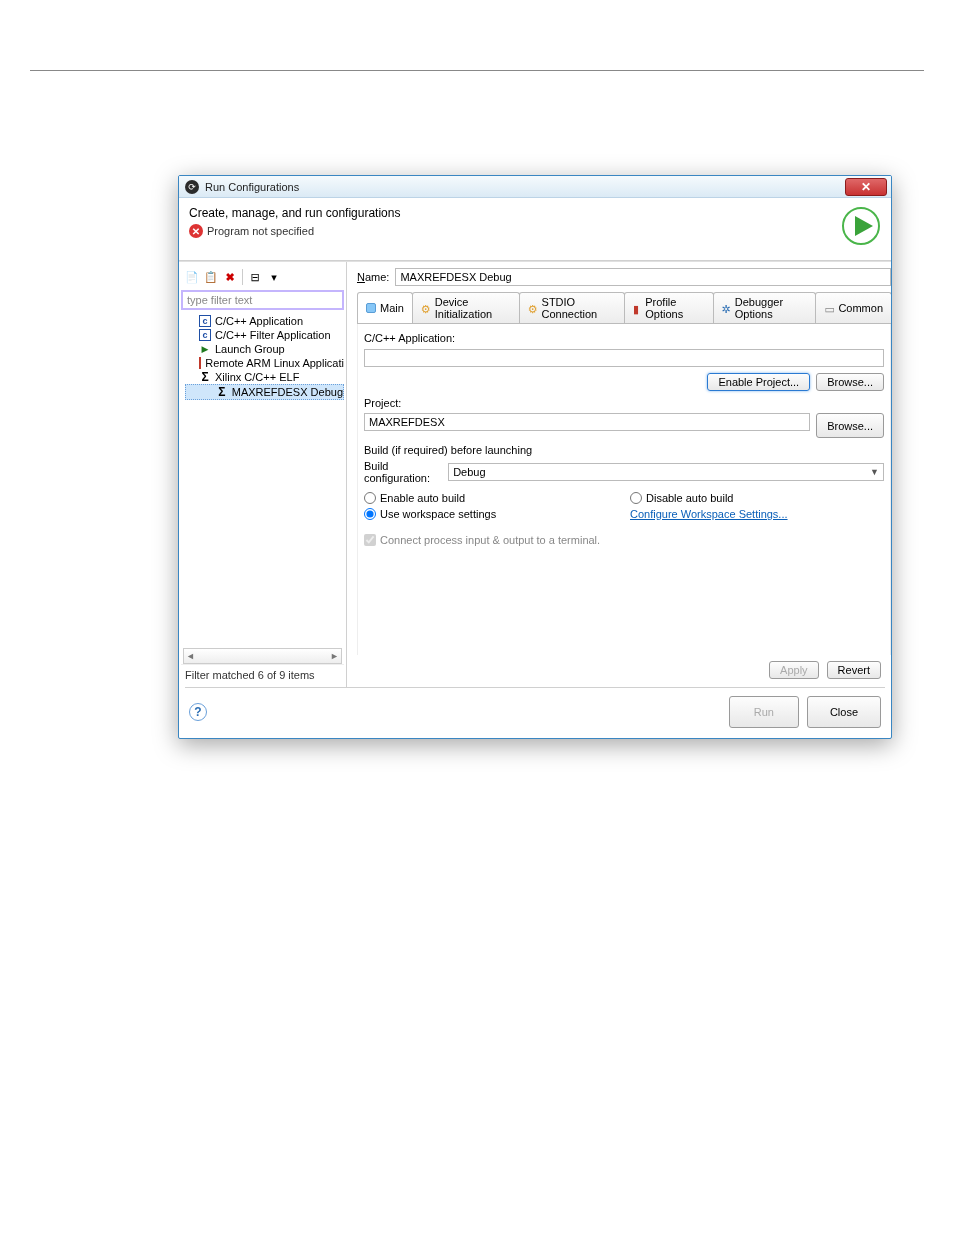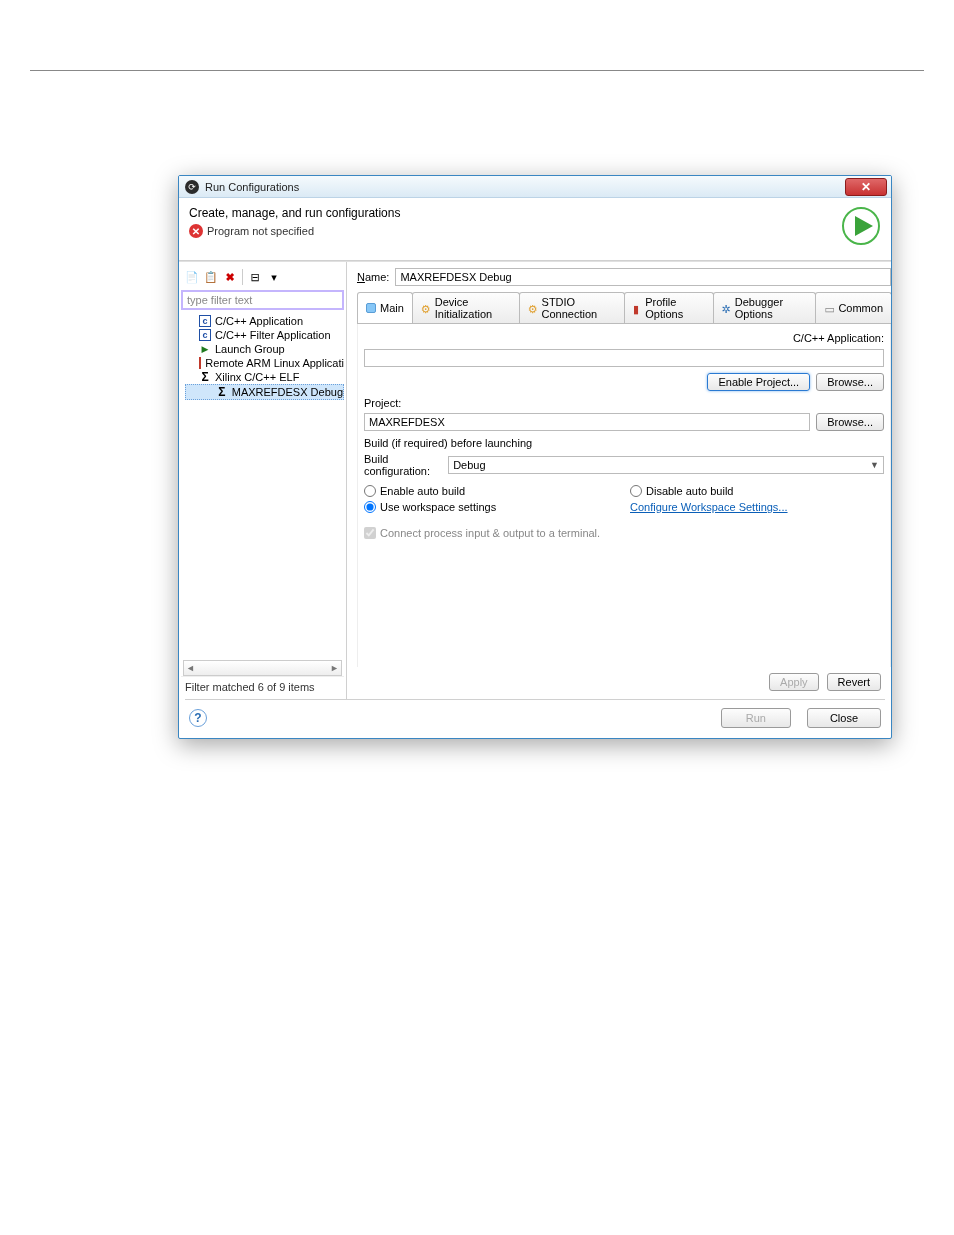--- a/index.html
+++ b/index.html
@@ -56,21 +56,21 @@
   .tabs { display:flex; border-bottom:1px solid #bbb; }
   .tab { font-size:11px; padding:3px 8px; border:1px solid #bbb; border-bottom:none; margin-right:-1px; background:linear-gradient(to bottom,#fdfdfd,#ececec); border-top-left-radius:3px; border-top-right-radius:3px; display:flex; align-items:center; gap:4px; position:relative;}
   .tab.active { background:#fff; z-index:2; }
   .tab .dot { width:10px;height:10px; border-radius:2px;}
   .dot.main{background:#87c7f7;border:1px solid #5a9dd6;}
   .dot.gear{color:#e0a030;font-size:11px;}
   .dot.prof{color:#c0392b;font-size:11px;}
   .dot.debug{color:#2a6db3;font-size:11px;}
   .dot.common{color:#888;font-size:11px;}
   .tab-body { flex:1; padding:8px 6px 4px 6px; border-left:1px solid #eee; border-right:1px solid #eee;}
-  .form-row { font-size:11px; margin-bottom:4px;text-align:right;}
+  .form-row { font-size:11px; margin-bottom:4px;}
   .btn { font-size:11px; padding:2px 10px; border:1px solid #9a9a9a; border-radius:3px; background:linear-gradient(to bottom,#fdfdfd,#e8e8e8);}
   .btn:disabled{color:#aaa;}
   .btn.hl{border:1px solid #2a7ad2; box-shadow:0 0 3px #7fb6ef;}
   .btn-row { display:flex; justify-content:flex-end; gap:6px;}
   .wide-input { width:100%; border:1px solid #bbb; padding:2px 4px; font-size:11px; margin-bottom:6px;}
   .section-lbl { font-size:11px; margin:6px 0 4px 0;}
   .combo { width:100%; border:1px solid #bbb; background:#fff; padding:2px 4px; font-size:11px; display:flex; justify-content:space-between; align-items:center;}
   .combo .chev{font-size:9px;color:#555;}
   .radio-grid { display:grid; grid-template-columns:1fr 1fr; gap:4px 12px; margin-top:8px; font-size:11px;}
   .radio-item { display:flex; align-items:center; gap:4px;}
@@ -196,21 +196,21 @@
         <div class="tab-body">
           <div class="form-row">C/C++ Application:</div>
           <input class="wide-input" style="">
           <div class="btn-row">
             <button class="btn hl">Enable Project...</button>
             <button class="btn"><span class="u">B</span>rowse...</button>
           </div>
 
           <div class="section-lbl"><span class="u">P</span>roject:</div>
           <div style="display:flex;gap:6px;">
-            <input class="wide-input" style="margin-bottom: 0px;" value="MAXREFDESX">
+            <input class="wide-input" style="margin-bottom: 7px;" value="MAXREFDESX">
             <button class="btn">B<span class="u">r</span>owse...</button>
           </div>
 
           <div class="section-lbl">Build (if required) before launching</div>
           <div style="display:flex;align-items:center;gap:6px;">
             <span class="lbl">Build configuration:</span>
             <div class="combo">
               <span>Debug</span>
               <span class="chev">▼</span>
             </div>
@@ -246,17 +246,17 @@
         </div>
       </div>
     </div>
   </div>
 
   <div class="sep-line"></div>
   <div class="footer2">
     <div class="help-icon">?</div>
     <div style="display:flex;gap:8px;">
       <button class="btn" disabled="" style="padding:3px 24px;">Run</button>
-      <button class="btn" style="padding:3px 22px;margin-left:8px;">Close</button>
+      <button class="btn" style="padding:9px 22px;">Close</button>
     </div>
   </div>
 
 </div>
 
 </body></html>

